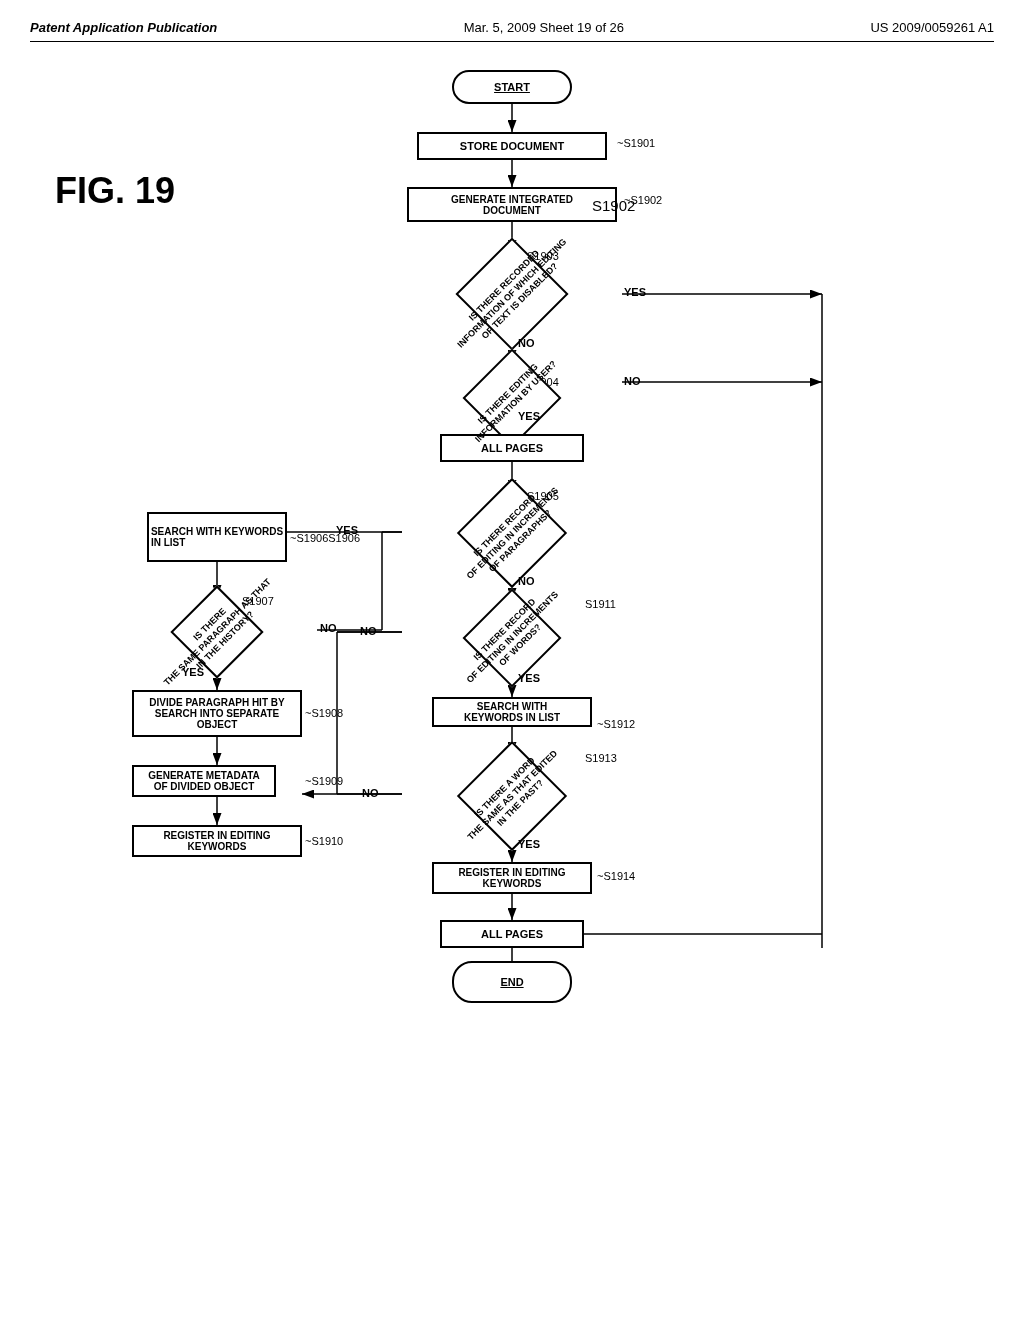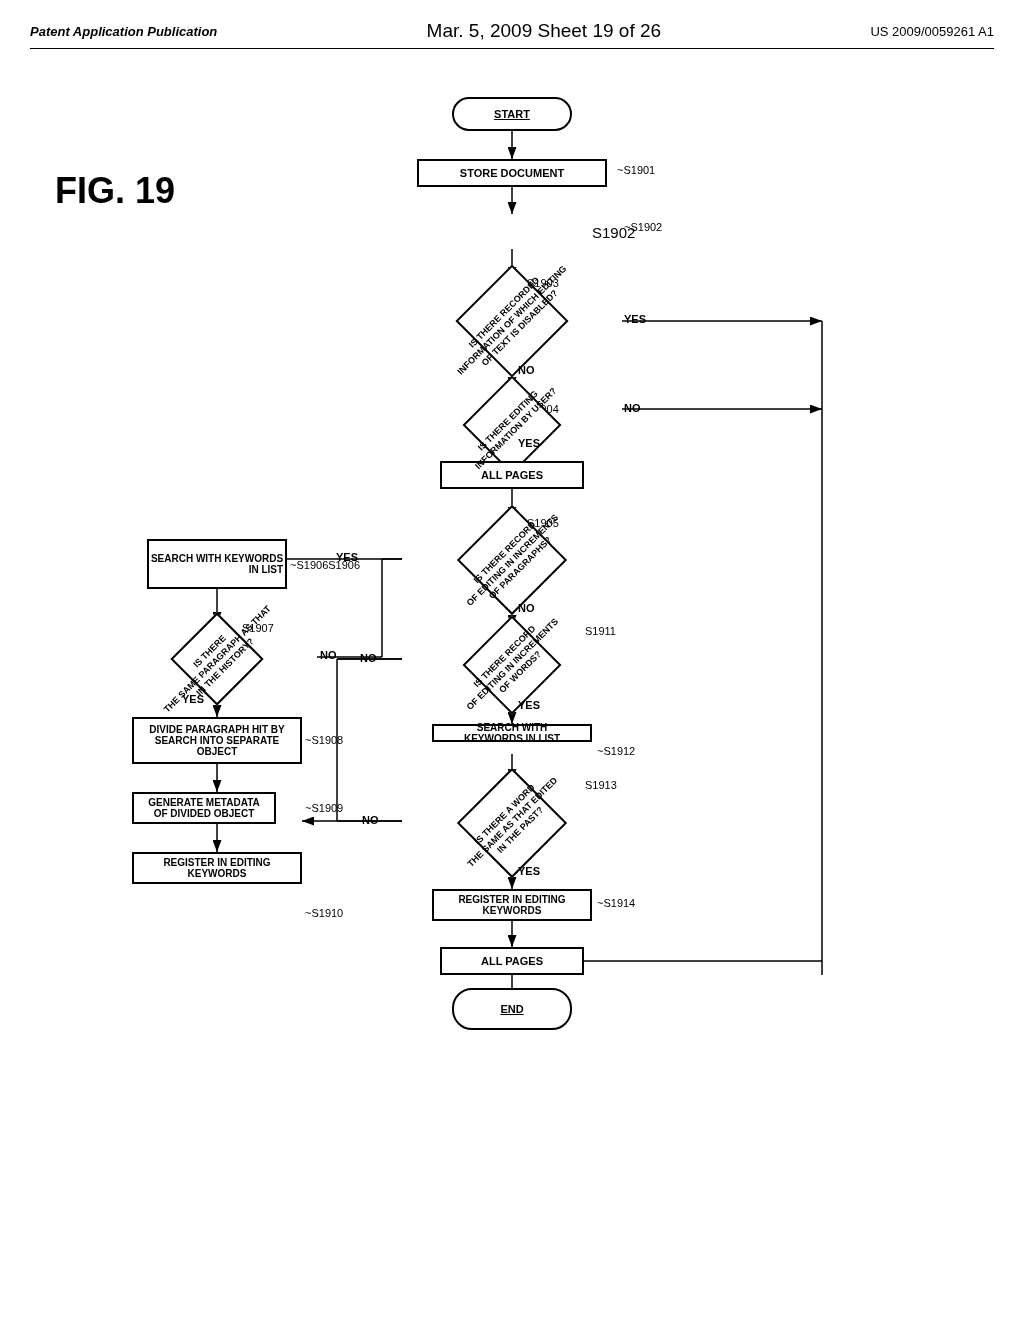--- a/index.html
+++ b/index.html
@@ -19,31 +19,30 @@
       padding: 20px 30px;
       position: relative;
     }
 
     .header {
       display: flex;
       justify-content: space-between;
       align-items: center;
       border-bottom: 1px solid #000;
       padding-bottom: 6px;
-      margin-bottom: 20px;
     }
 
     .header-left {
       font-size: 13px;
       font-weight: bold;
       font-style: italic;
     }
 
     .header-center {
-      font-size: 19px;
+      font-size: 13px;
     }
 
     .header-right {
       font-size: 13px;
     }
 
     .fig-label {
       font-size: 36px;
       font-weight: bold;
       position: absolute;
@@ -205,20 +204,24 @@
 
     <div class="fc-node rounded-rect" style="left:390px; top:28px; width:120px; height:34px;text-decoration:underline;">
       <span>START</span>
     </div>
 
     <div class="fc-node rect" style="left:355px; top:90px; width:190px; height:28px;">
       <span>STORE DOCUMENT</span>
     </div>
     <span class="step-label" style="left:555px; top:95px;">~S1901</span>
 
+    <div class="fc-node rect" style="left:345px; top:145px; width:210px; height:35px; font-size:10px;">
+      <span style="white-space:pre-line; text-align:center;">GENERATE INTEGRATED
+DOCUMENT</span>
+    </div>
     <span class="step-label" style="left:562px; top:152px;">~S1902</span>
 
     <span class="step-label" style="left:465px; top:208px;">S1903</span>
 
     <div class="diamond-wrapper" style="left:340px; top:210px; width:220px; height:83px;">
       <div class="diamond-box" style="width:80px; height:80px; position:absolute;">
       </div>
       <div class="diamond-text" style="font-size:9px; position:absolute; z-index:2; width:160px;">
         <span style="white-space:pre-line;">IS THERE RECORDED
 INFORMATION OF WHICH EDITING
@@ -259,21 +262,21 @@
 OF EDITING IN INCREMENTS
 OF PARAGRAPHS?</span>
       </div>
     </div>
 
     <span class="arrow-label" style="left:274px; top:482px;">YES</span>
 
     <span class="arrow-label" style="left:456px; top:533px;">NO</span>
 
     <div class="fc-node rect" style="left:85px; top:470px; width:140px; height:50px;">
-      <span style="white-space:pre-line; text-align:right; font-size:10px;">SEARCH WITH KEYWORDS
+      <span style="white-space:pre-line; text-align:left; font-size:10px;">SEARCH WITH KEYWORDS
 IN LIST</span>
     </div>
     <span class="step-label" style="left:228px; top:490px;">~<span>S1906</span>S1906</span>
 
     <span class="step-label" style="left:180px; top:553px;">S1907</span>
 
     <div class="diamond-wrapper" style="left:55px; top:555px; width:200px; height:70px;">
       <div class="diamond-box" style="width:66px; height:66px; position:absolute;">
       </div>
       <div class="diamond-text" style="font-size:9px; position:absolute; z-index:2; width:165px;">
@@ -297,39 +300,39 @@
     <div class="fc-node rect" style="left:70px; top:723px; width:144px; height:32px;">
       <span style="white-space:pre-line; text-align:center; font-size:10px;">GENERATE METADATA
 OF DIVIDED OBJECT</span>
     </div>
     <span class="step-label" style="left:243px; top:733px;">~S1909</span>
 
     <div class="fc-node rect" style="left:70px; top:783px; width:170px; height:32px;">
       <span style="white-space:pre-line; text-align:center; font-size:10px;">REGISTER IN EDITING
 KEYWORDS</span>
     </div>
-    <span class="step-label" style="left:243px; top:838px;">~S1910</span>
+    <span class="step-label" style="left:243px; top:793px;">~S1910</span>
 
     <span class="step-label" style="left:523px; top:556px;">S1911</span>
 
     <div class="diamond-wrapper" style="left:330px; top:558px; width:240px; height:75px;">
       <div class="diamond-box" style="width:70px; height:70px; position:absolute;">
       </div>
       <div class="diamond-text" style="font-size:9px; position:absolute; z-index:2; width:165px;">
         <span style="white-space:pre-line;">IS THERE RECORD
 OF EDITING IN INCREMENTS
 OF WORDS?</span>
       </div>
     </div>
 
     <span class="arrow-label" style="left:456px; top:630px;">YES</span>
 
     <span class="arrow-label" style="left:298px; top:583px;">NO</span>
 
-    <div class="fc-node rect" style="left:370px; top:655px; width:160px; height:18px;">
+    <div class="fc-node rect" style="left:370px; top:655px; width:160px; height:30px;">
       <span style="white-space:pre-line; text-align:center; font-size:10px;">SEARCH WITH
 KEYWORDS IN LIST</span>
     </div>
     <span class="step-label" style="left:535px; top:676px;">~S1912</span>
 
     <span class="step-label" style="left:523px; top:710px;">S1913</span>
 
     <div class="diamond-wrapper" style="left:330px; top:712px; width:240px; height:83px;">
       <div class="diamond-box" style="width:78px; height:78px; position:absolute;">
       </div>

